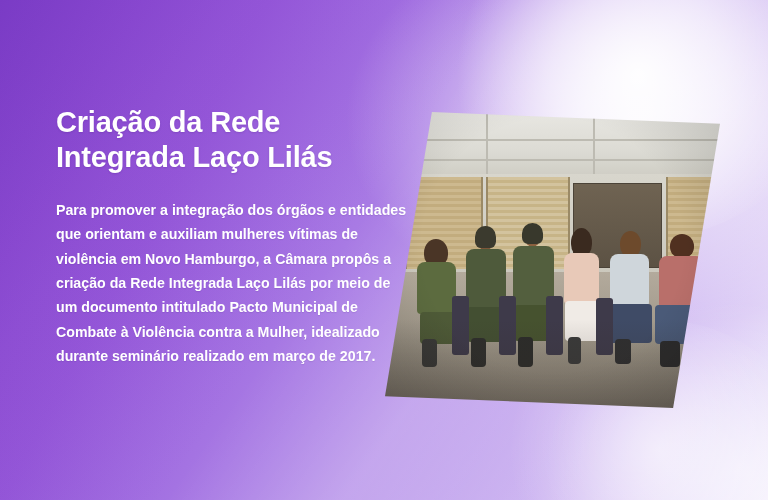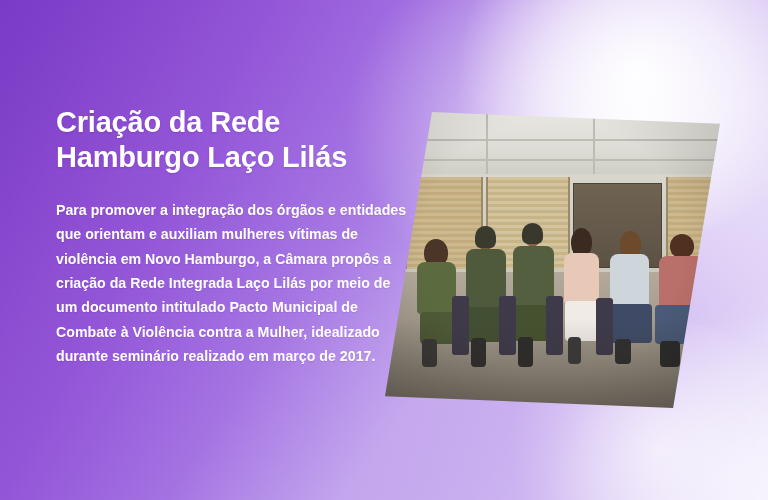--- a/index.html
+++ b/index.html
@@ -155,21 +155,21 @@
 
 <div class="slide">
 
   <div class="sweep"></div>
   <div class="glow-tr"></div>
   <div class="glow-br"></div>
 
   <div class="content">
     <h1 class="title">
       <span>Criação da Rede</span>
-      <span class="line2">Hamburgo Laço Lilás</span>
+      <span class="line2">Integrada Laço Lilás</span>
     </h1>
     <p class="body-text">Para promover a integração dos órgãos e entidades que orientam e auxiliam mulheres vítimas de violência em Novo Hamburgo, a Câmara propôs a criação da Rede Integrada Laço Lilás por meio de um documento intitulado Pacto Municipal de Combate à Violência contra a Mulher, idealizado durante seminário realizado em março de 2017.</p>
   </div>
 
   <div class="photo-wrap">
     <div class="photo">
 
       <div class="ph-ceiling"></div>
       <div class="ph-ceil-line" style="left:0; top:9%; width:100%;"></div>
       <div class="ph-ceil-line" style="left:0; top:16%; width:100%;"></div>

